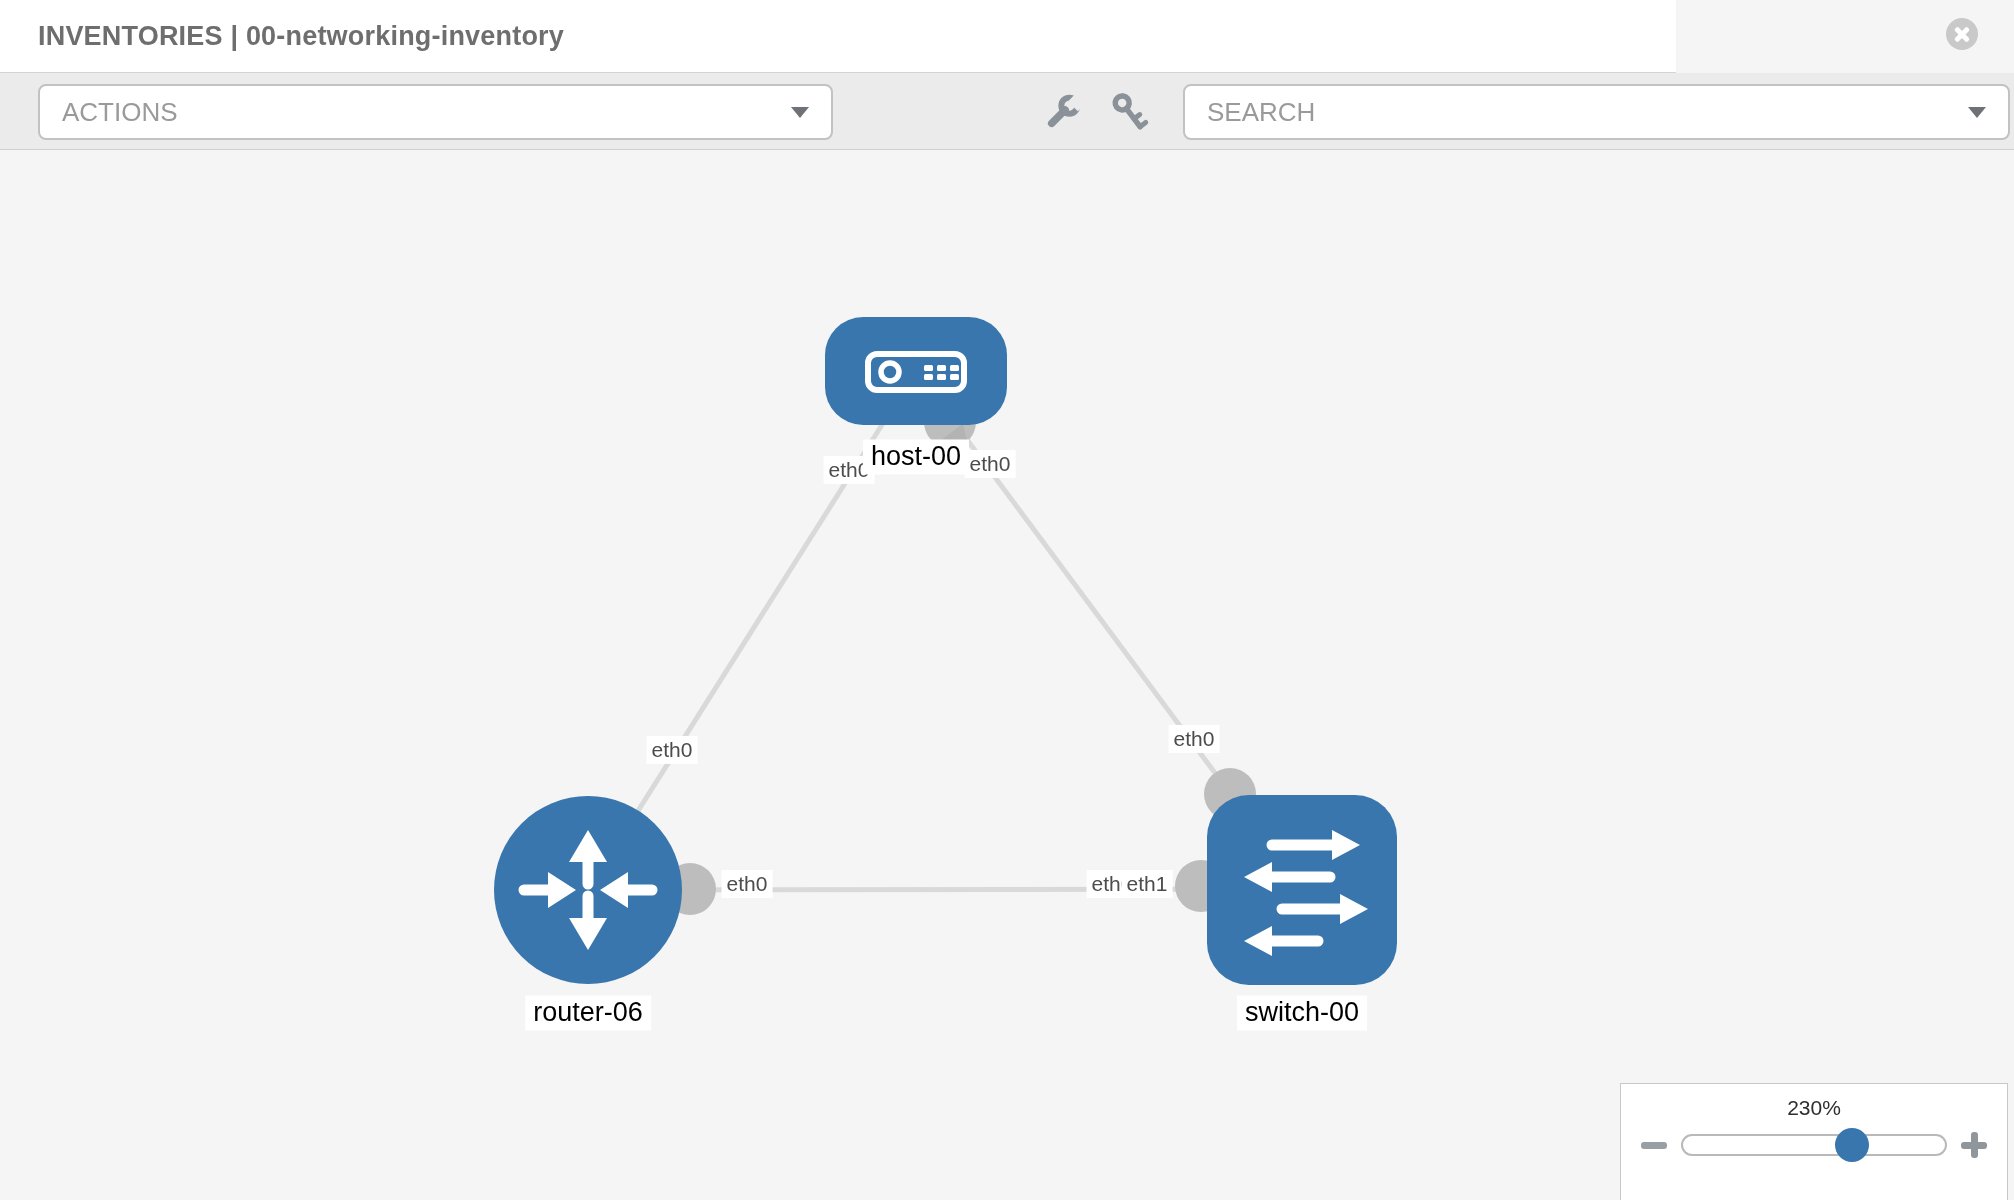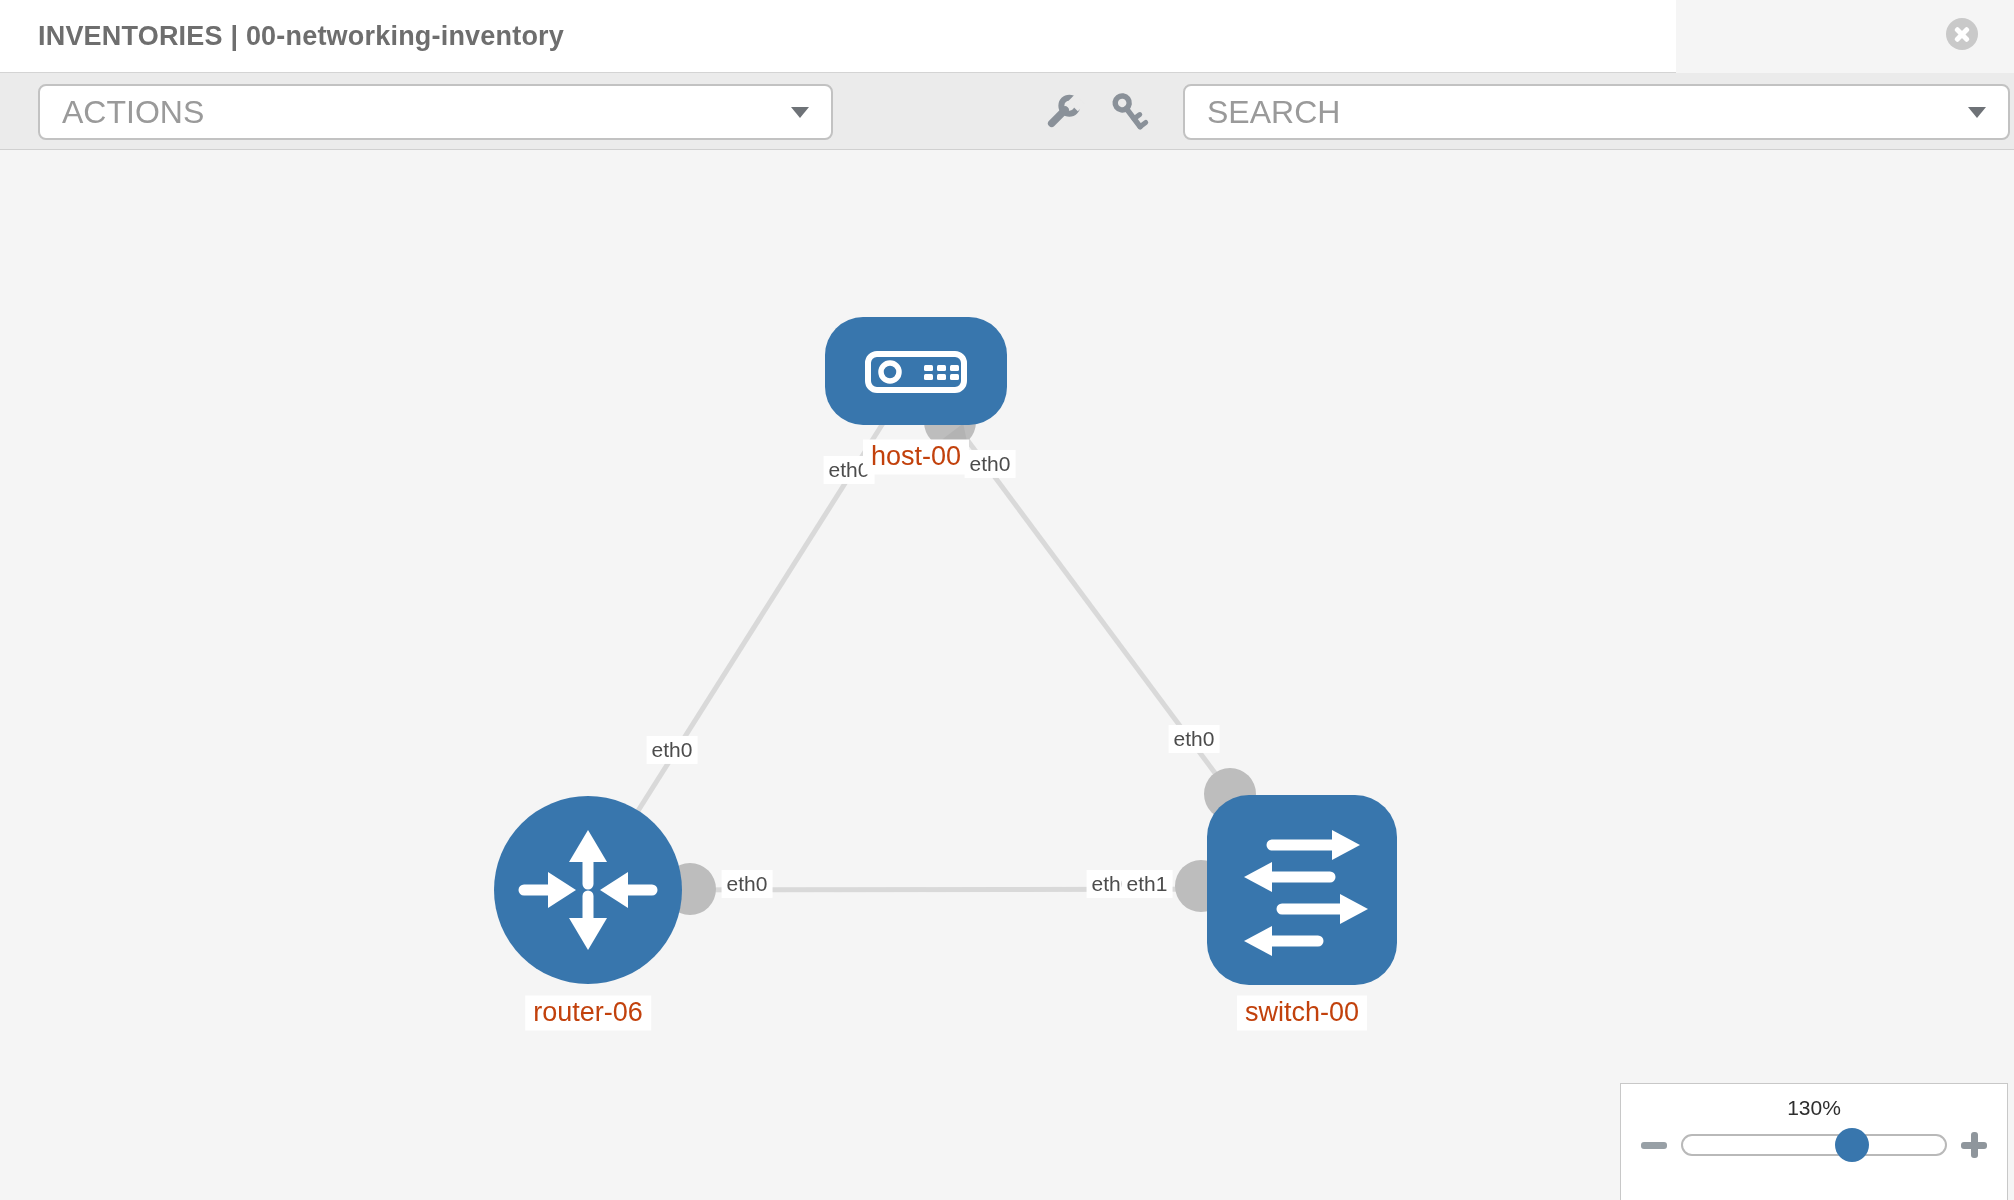--- a/index.html
+++ b/index.html
@@ -34,21 +34,21 @@
   .toolbar {
     position:absolute; top:73px; left:0; width:2014px; height:77px;
     background:#ebebeb; border-bottom:1px solid #d0d0d0; z-index:5;
   }
   .dropdown {
     position:absolute; top:11px; height:56px;
     background:#ffffff; border:2px solid #c2c2c2; border-radius:8px;
     display:flex; align-items:center; padding:0 22px;
     cursor:pointer;
   }
-  .dropdown .dd-label { font-size:32px; color:#9a9a9a; flex:1; }
+  .dropdown .dd-label { font-size:26px; color:#9a9a9a; flex:1; }
   .caret {
     width:0; height:0;
     border-left:9px solid transparent; border-right:9px solid transparent;
     border-top:11px solid #6e7277;
   }
   .dd-actions { left:38px;  width:795px; }
   .dd-search  { left:1183px; width:827px; }
   .tool-btn {
     position:absolute; top:14px; width:50px; height:50px;
     display:flex; align-items:center; justify-content:center; cursor:pointer;
@@ -60,21 +60,21 @@
   .graph-svg { position:absolute; top:0; left:0; z-index:1; }
 
   .chip {
     position:absolute; transform:translate(-50%,-50%);
     background:#ffffff; color:#4c4c4c;
     font-size:21px; line-height:1.15; padding:2px 5px;
     white-space:nowrap; z-index:2;
   }
   .chip.over { z-index:3; }
   .node-label {
-    font-size:27px; color:#c2410c; padding:2px 8px; z-index:3;
+    font-size:27px; color:#000000; padding:2px 8px; z-index:3;
   }
 
   
   .zoom-panel {
     position:absolute; left:1620px; top:1083px; width:388px; height:130px;
     background:#ffffff; border:1px solid #c8c8c8; z-index:4;
   }
   .zoom-value { text-align:center; margin-top:12px; font-size:21px; color:#2e2e2e; }
   .zoom-row {
     display:flex; align-items:center; gap:14px;
@@ -210,21 +210,21 @@
     </svg>
   </div>
 
   <div class="dropdown dd-search">
     <span class="dd-label">SEARCH</span>
     <span class="caret"></span>
   </div>
 </div>
 
 <div class="zoom-panel">
-  <div class="zoom-value">130%</div>
+  <div class="zoom-value">230%</div>
   <div class="zoom-row">
     <div class="zoom-minus"></div>
     <div class="zoom-track">
       <div class="zoom-thumb"></div>
     </div>
     <div class="zoom-plus"></div>
   </div>
 </div>
 
 </body></html>

